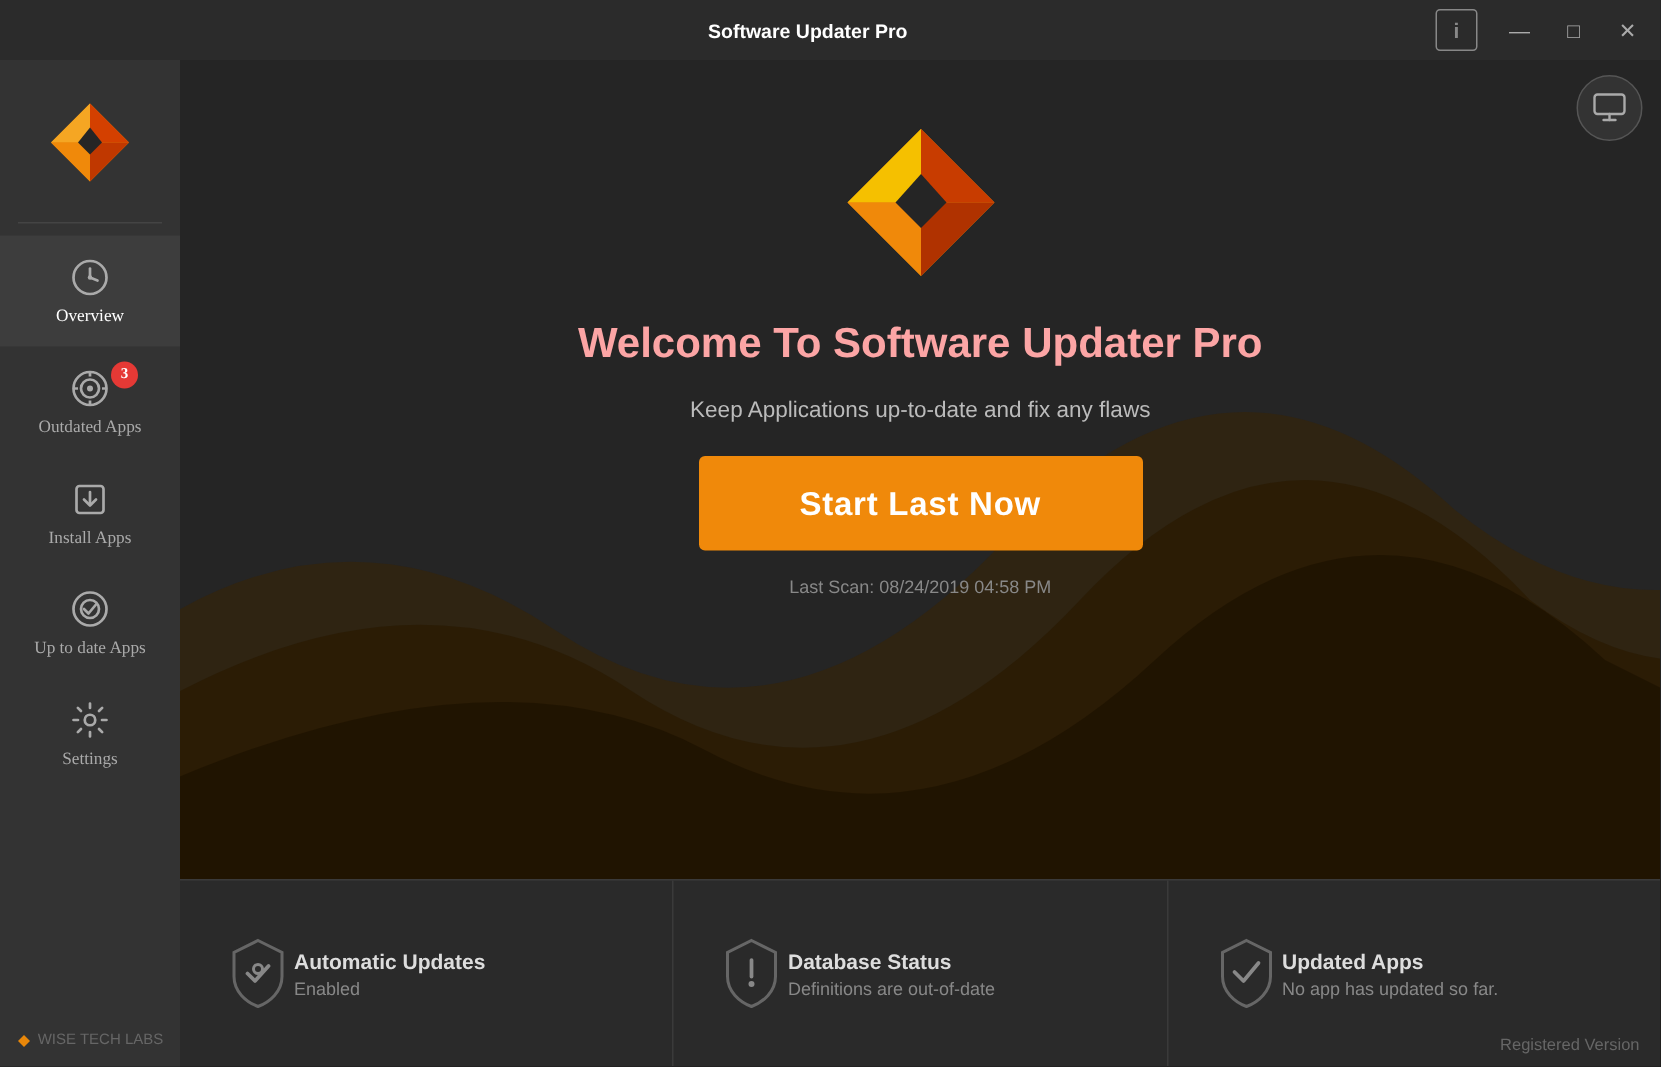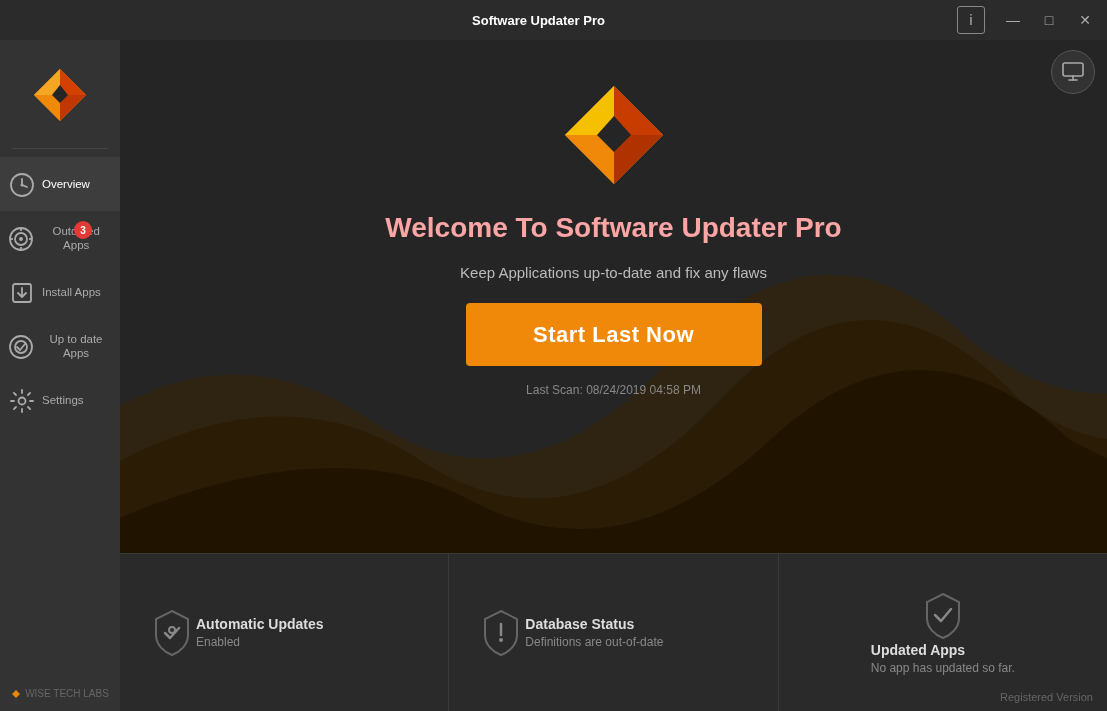--- a/index.html
+++ b/index.html
@@ -101,27 +101,28 @@
     .sidebar-divider {
       width: 80%;
       height: 1px;
       background: #444;
       margin: 4px 0 8px 0;
     }
 
     .sidebar-item {
       width: 100%;
       display: flex;
-      flex-direction: row;
+      flex-direction: column;
       align-items: center;
       padding: 14px 8px 12px;
       cursor: pointer;
       color: #aaaaaa;
       position: relative;
       gap: 6px;
+      font-family: Liberation Serif, serif;
     }
     .sidebar-item.active {
       background: #3d3d3d;
       color: #ffffff;
     }
 
     .sidebar-icon {
       width: 28px;
       height: 28px;
       display: flex;
@@ -279,21 +280,20 @@
 
     .status-card {
       flex: 1;
       display: flex;
       align-items: center;
       padding: 36px 28px;
       border-right: 1px solid #3a3a3a;
     }
     .status-card:last-child {
       border-right: none;
-      flex-direction: column;
     }
 
     .status-icon {
       width: 48px;
       height: 52px;
       flex-shrink: 0;
       display: flex;
       align-items: center;
       justify-content: center;
     }

